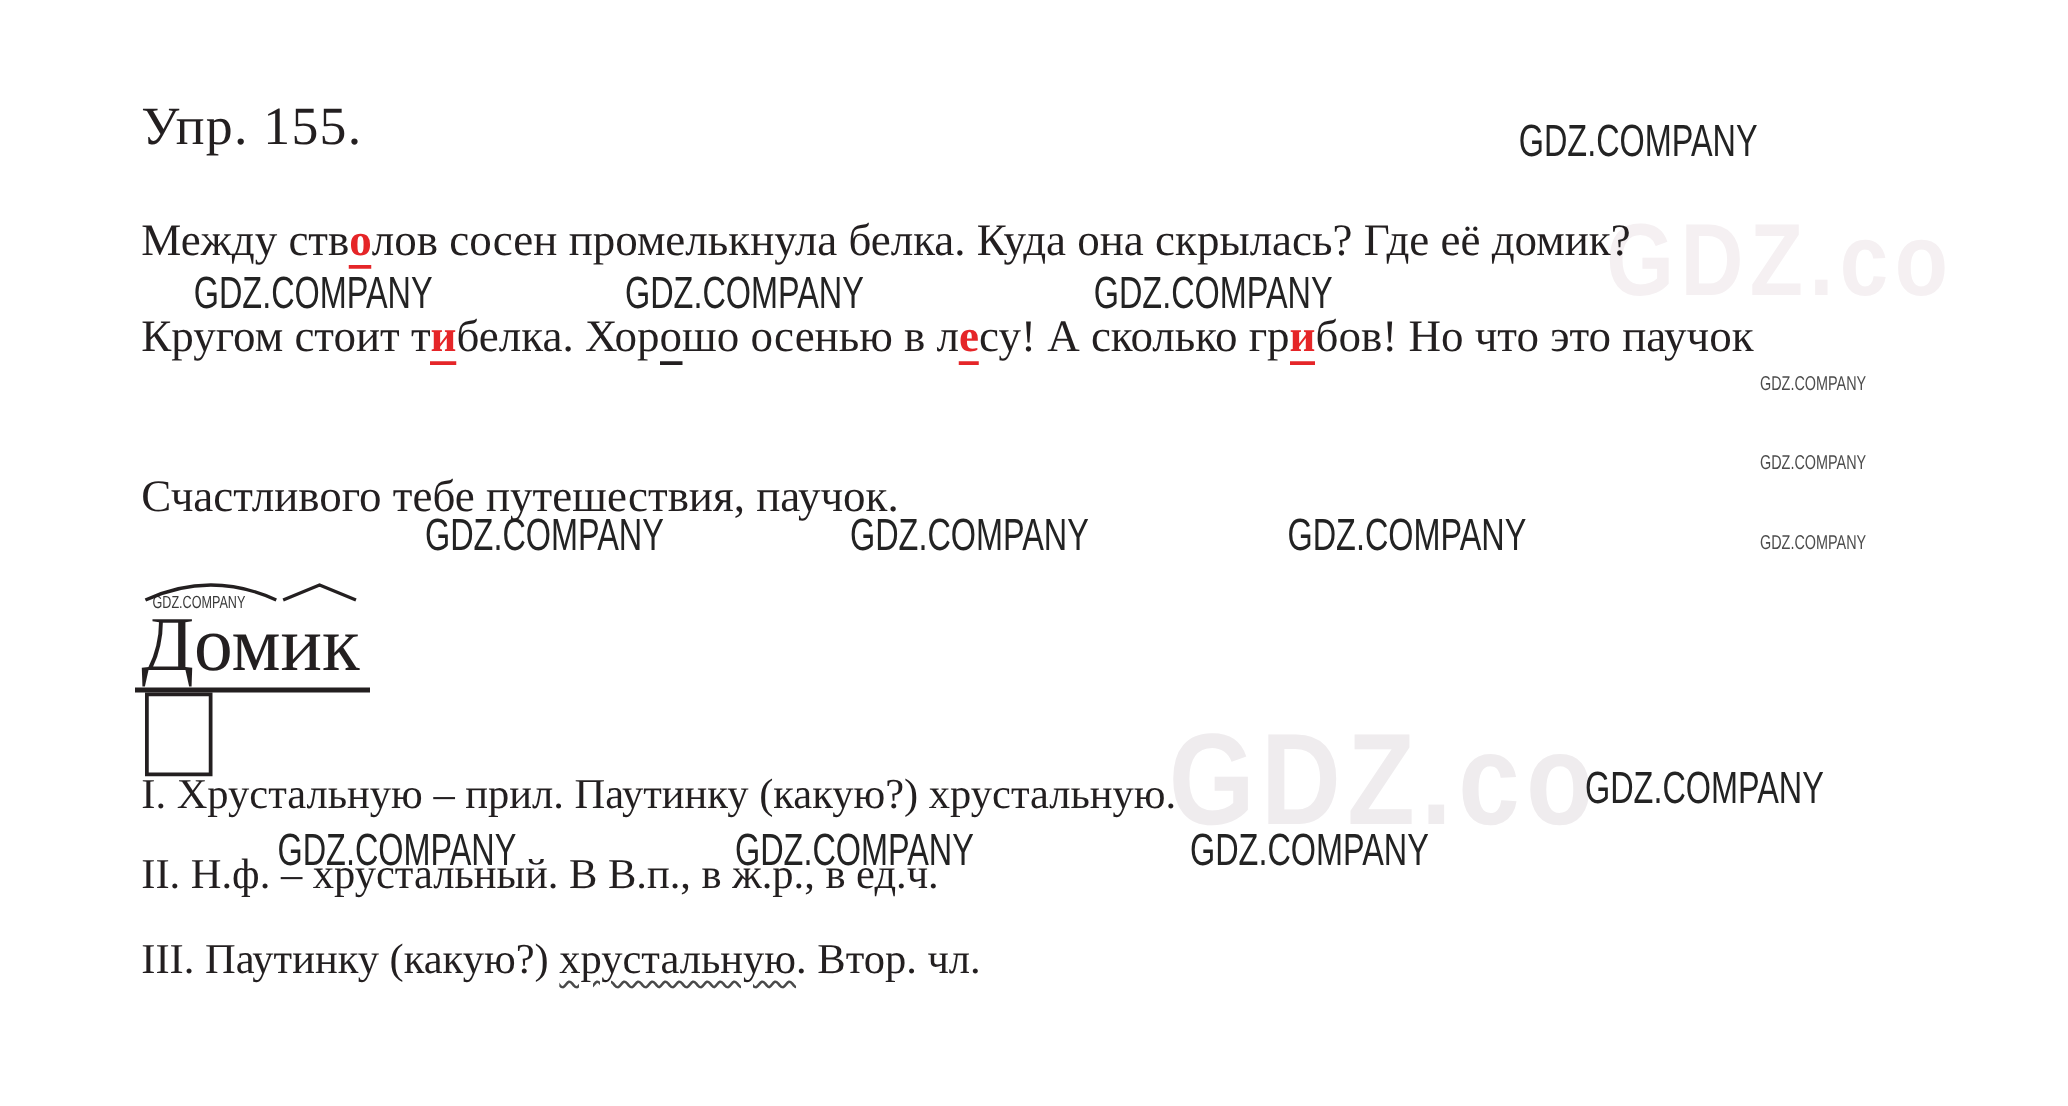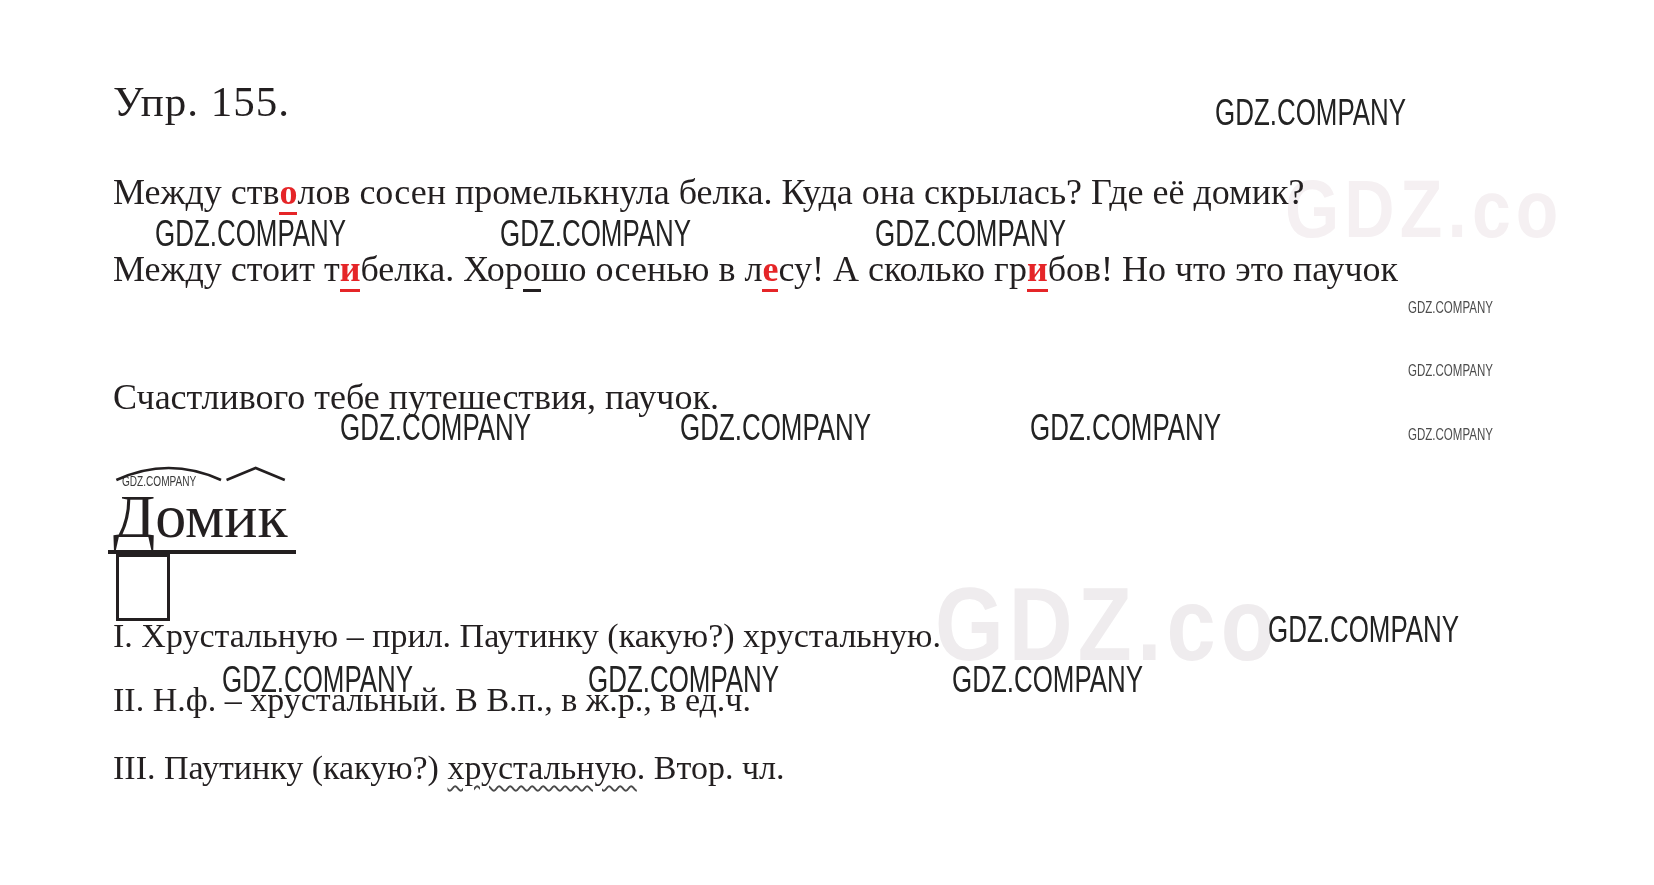--- a/index.html
+++ b/index.html
@@ -73,21 +73,21 @@
   <div class="wm big" style="left:222px;  top:662px;">GDZ.COMPANY</div>
   <div class="wm big" style="left:588px;  top:662px;">GDZ.COMPANY</div>
   <div class="wm big" style="left:952px;  top:662px;">GDZ.COMPANY</div>
   <div class="wm big" style="left:1268px; top:612px;">GDZ.COMPANY</div>
   <div class="wm small" style="left:1408px; top:300px;">GDZ.COMPANY</div>
   <div class="wm small" style="left:1408px; top:363px;">GDZ.COMPANY</div>
   <div class="wm small" style="left:1408px; top:427px;">GDZ.COMPANY</div>
   <div class="wm tiny" style="left:122px;  top:474px;">GDZ.COMPANY</div>
 
   <div class="tline" style="top:169px;"><span>Между ств</span><span class="m-red">о</span><span>лов сосен промелькнула белка. Куда она скрылась? Где её домик?</span></div>
-  <div class="tline" style="top:246px;"><span>Между стоит т</span><span class="m-red">и</span><span>белка. Хор</span><span class="m-black">о</span><span>шо осенью в л</span><span class="m-red">е</span><span>су! А сколько гр</span><span class="m-red">и</span><span>бов! Но что это паучок</span></div>
+  <div class="tline" style="top:246px;"><span>Кругом стоит т</span><span class="m-red">и</span><span>белка. Хор</span><span class="m-black">о</span><span>шо осенью в л</span><span class="m-red">е</span><span>су! А сколько гр</span><span class="m-red">и</span><span>бов! Но что это паучок</span></div>
   <div class="tline" style="top:374px;font-family:Liberation Serif, serif;"><span>Счастливого тебе путешествия, паучок.</span></div>
 
   <div class="domik">
     <span class="domik-word">
       <span class="mor root">
         <svg viewBox="0 0 100 17" preserveAspectRatio="none" aria-hidden="true">
           <path d="M3,16 Q50,-8 97,16" fill="none" stroke="#231f20" stroke-width="2.6" vector-effect="non-scaling-stroke"></path>
         </svg><span>Дом</span>
       </span><span class="mor suffix">
         <svg viewBox="0 0 100 15" preserveAspectRatio="none" aria-hidden="true">

